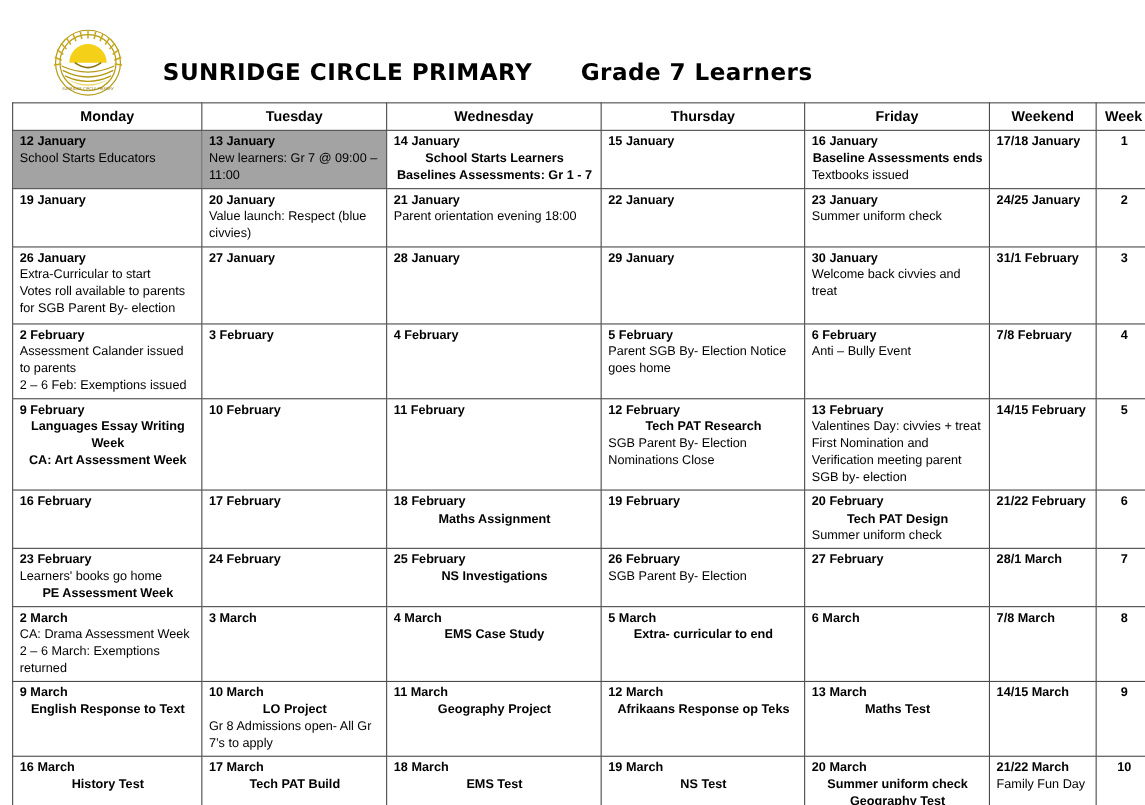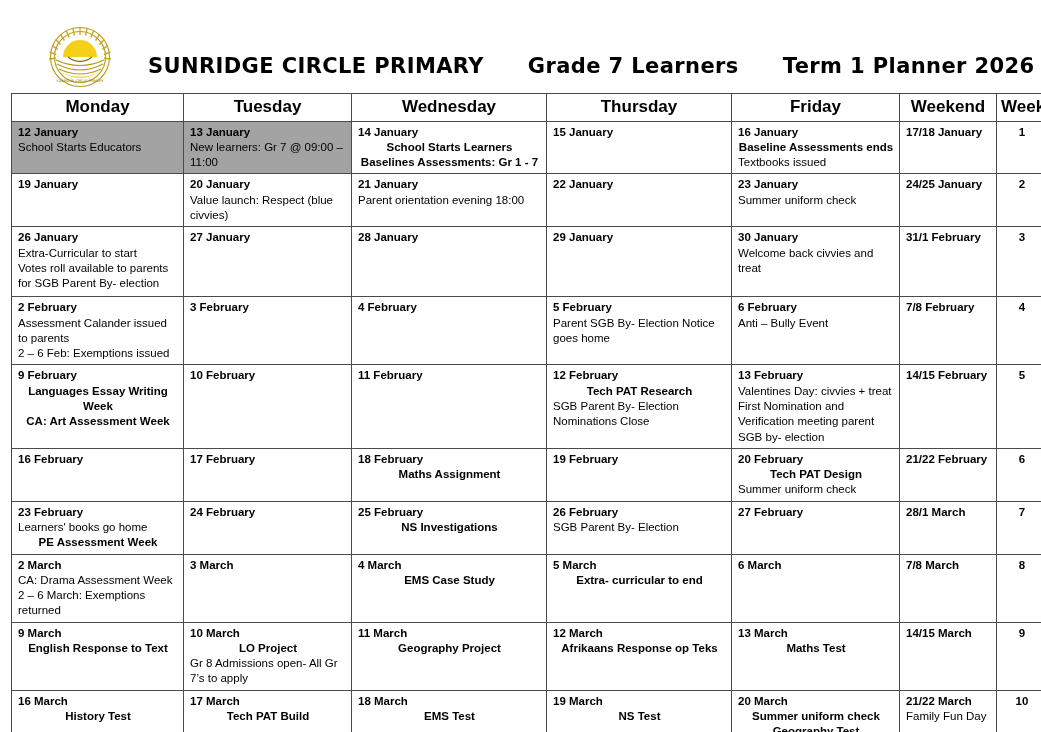--- a/index.html
+++ b/index.html
@@ -65,21 +65,21 @@
   table#planner td {
     border: 1px solid #4a4a4a;
     vertical-align: top;
     padding: 3px 5px 3px 6px;
     font-size: 11.5px;
     line-height: 1.33;
     overflow: hidden;
   }
   table#planner thead th {
     vertical-align: middle;
-    font-size: 17px;
+    font-size: 13px;
     font-weight: bold;
     height: 20px;
     padding: 2px 4px;
     background: #ffffff;
   }
   col.c-mon { width: 172px; }
   col.c-tue { width: 168px; }
   col.c-wed { width: 195px; }
   col.c-thu { width: 185px; }
   col.c-fri { width: 168px; }
@@ -140,21 +140,20 @@
         <path d="M11 44 q21 10 42 0"></path>
       </g>
       <path d="M13 47 q19 12 38 0 q-19 9 -38 0 Z" fill="#e2c31c" opacity="0.65"></path>
       <text x="32" y="57" font-size="3.4" text-anchor="middle" fill="#8a7410" font-family="DejaVu Sans, sans-serif">SUNRIDGE CIRCLE PRIMARY</text>
     </svg>
   </div>
 
   <div id="title-row">
     <span id="title-school" class="title-seg">SUNRIDGE CIRCLE PRIMARY</span>
     <span id="title-grade" class="title-seg">Grade 7 Learners</span>
-    <span id="title-term" class="title-seg">Term 1 Planner 2026</span>
   </div>
 </div>
 
 <div id="planner-wrap">
   <table id="planner">
     <colgroup>
       <col class="c-mon">
         <col class="c-tue">
         <col class="c-wed">
       <col class="c-thu">

